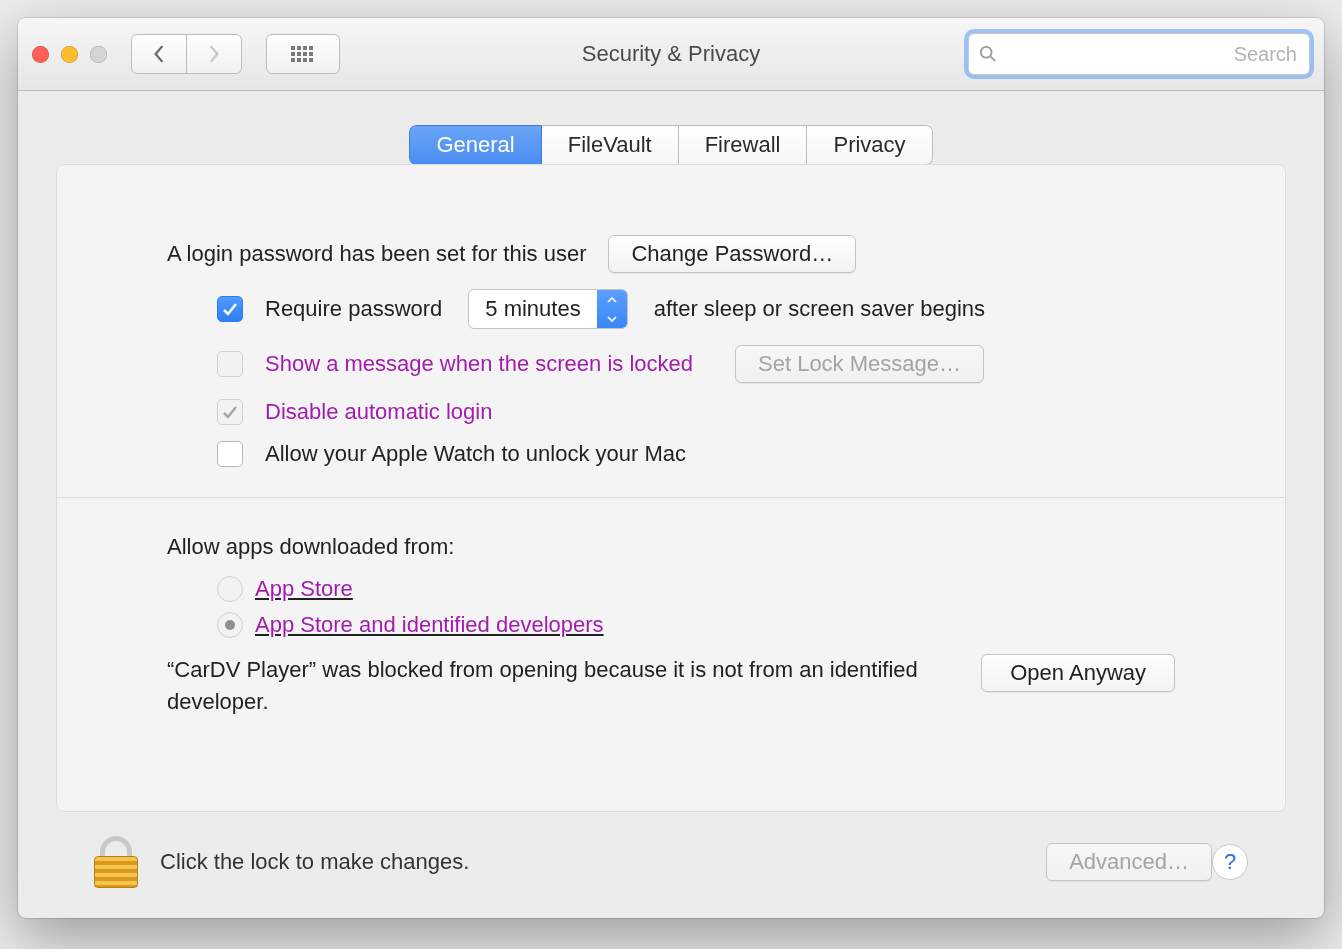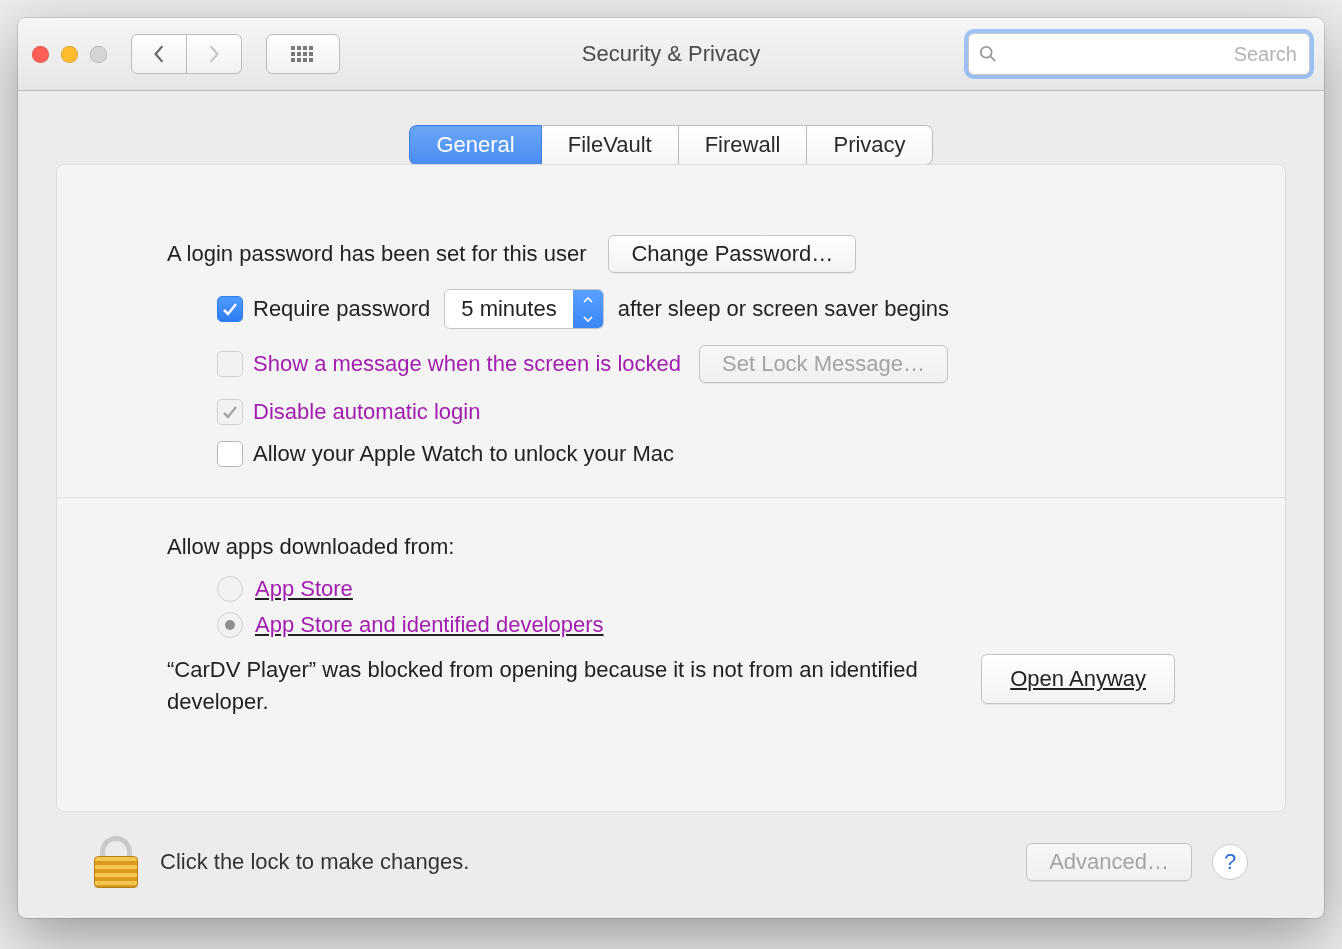--- a/index.html
+++ b/index.html
@@ -124,21 +124,21 @@
     border:1px solid #dcdcdc;
     border-radius:8px;
     background:#f4f4f4;
     padding: 70px 110px 30px 110px;
     position:relative;
     font-size:22px;
     color:#222;
   }
 
   .row { display:flex; align-items:center; margin-bottom:16px; }
-  .indent1 { padding-left:50px; }
+  .indent1 { padding-left:50px;gap:12px; }
   .indent2 { padding-left:50px;text-decoration:underline; }
 
   .mac-btn {
     background:linear-gradient(#fefefe,#f3f3f3);
     border:1px solid #c3c3c3;
     border-radius:6px;
     padding:5px 22px;
     font-size:22px;
     color:#222;
     white-space:nowrap;
@@ -198,21 +198,21 @@
   }
   .radio .dotc {
     width:10px; height:10px; border-radius:50%; background:transparent;
   }
   .radio.selected .dotc { background:#8f8f8f; }
 
   .blocked-row {
     display:flex; align-items:flex-end; gap:39px; margin-top:14px;
   }
   .blocked-row .msg { flex:1; line-height:1.45; }
-  .blocked-row .mac-btn { align-self:flex-start; padding:11px 28px;text-decoration:underline; }
+  .blocked-row .mac-btn { align-self:flex-start; padding:5px 28px; }
 
   
   .footer {
     display:flex; align-items:center;
     padding: 24px 38px 30px 38px;
     font-size:22px; color:#333;
   }
   .lock {
     width:44px; height:52px; margin-right:22px;
     position:relative;
@@ -222,21 +222,21 @@
     padding:0;
     background: repeating-linear-gradient(#f6c451 0 4px, #d99a1e 4px 8px);
     border:1px solid #b87f15; border-radius:4px;
   }
   .lock .shackle {
     position:absolute; top:0; left:6px; right:6px; height:30px;
     border:5px solid #c9c9c9; border-bottom:none;
     border-radius:18px 18px 0 0;
     background:transparent;
   }
-  .footer-right { margin-left:auto; display:flex; align-items:center; gap:20px;}
+  .footer-right { margin-left:auto; display:flex; align-items:center; }
   .help {
     width:34px; height:34px; border-radius:50%;
     border:1px solid #c9c9c9; background:#fff;
     display:flex; align-items:center; justify-content:center;
     color:#2b6cd4; font-size:22px; font-weight:500;
   }
 
 </style>
 </head>
 <body>

